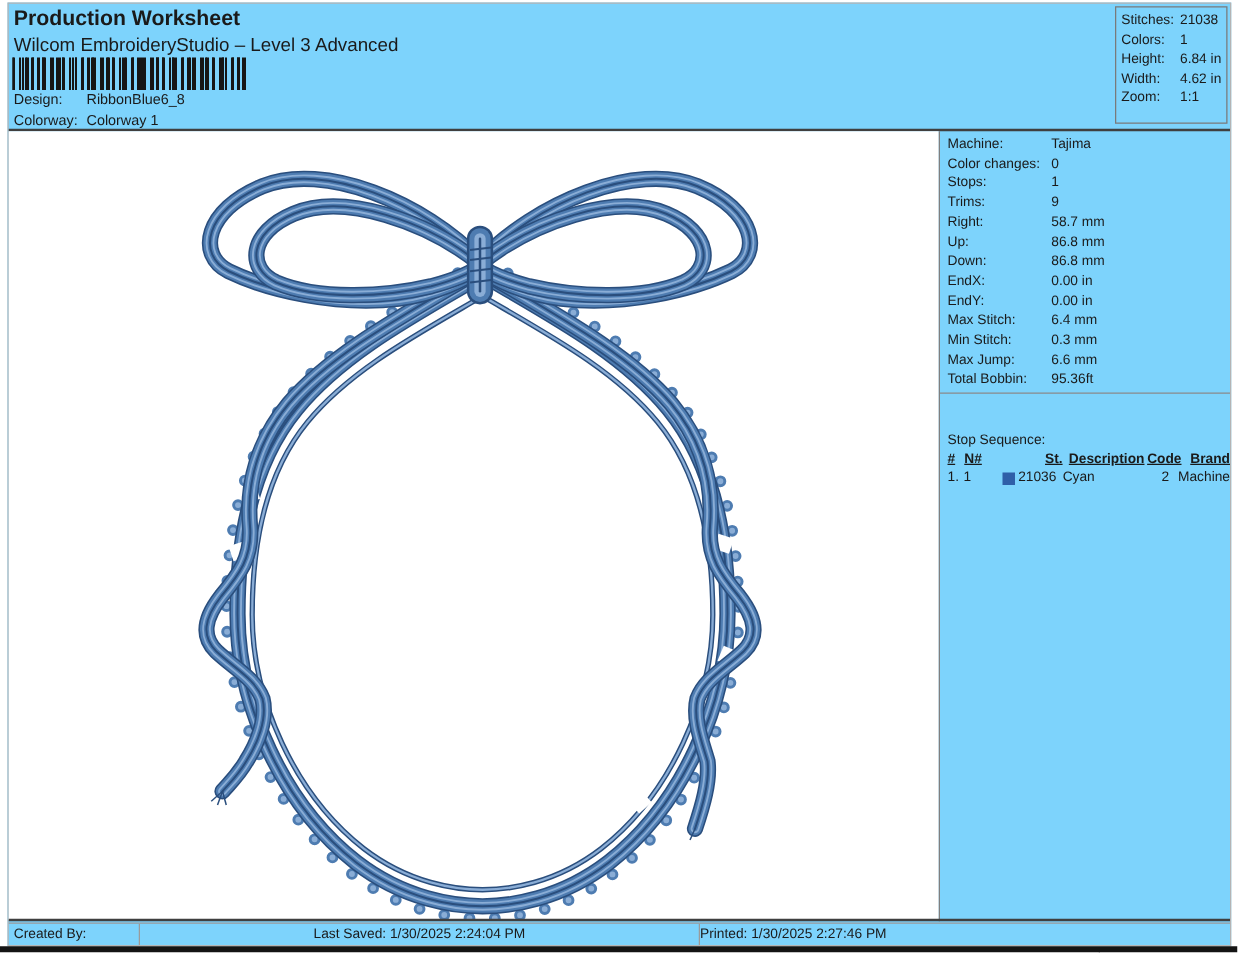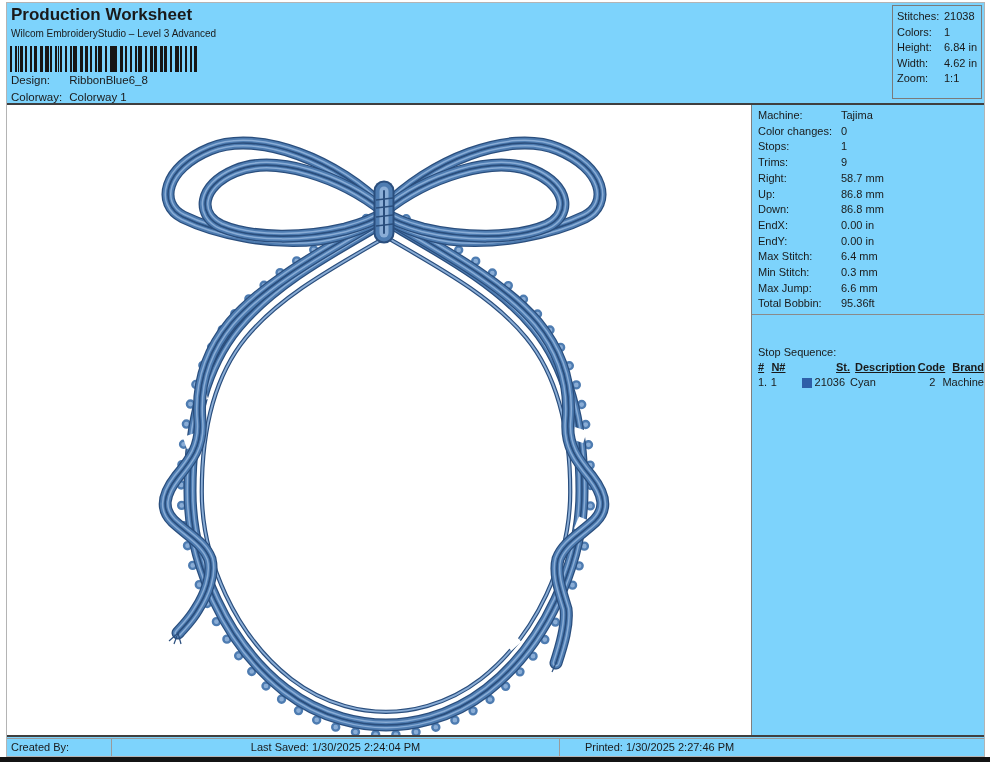--- a/index.html
+++ b/index.html
@@ -2,21 +2,21 @@
 <html><head>
 <meta charset="utf-8">
 <style>
   html,body{margin:0;padding:0;background:#ffffff;}
   body{width:990px;height:762px;position:relative;font-family:"Liberation Sans","DejaVu Sans",sans-serif;color:#1a1a1a;overflow:hidden;}
   #sheet{position:absolute;left:6px;top:2px;width:977px;height:753px;border:1px solid #b4b4b4;background:#7dd3fc;}
   #bottom-strip{position:absolute;left:0;bottom:0;width:990px;height:5px;background:#141414;}
 
   
   .hdr-title{position:absolute;left:4px;top:2px;font-size:17px;font-weight:bold;}
-  .hdr-sub{position:absolute;left:4px;top:25px;font-size:10px;}
+  .hdr-sub{position:absolute;left:4px;top:25px;font-size:15px;}
   .barcode{position:absolute;left:3px;top:43px;width:187px;height:26px;
     background:
       repeating-linear-gradient(90deg,#161616 0 2px,rgba(0,0,0,0) 2px 5px),
       repeating-linear-gradient(90deg,#161616 0 1px,rgba(0,0,0,0) 1px 8px),
       repeating-linear-gradient(90deg,rgba(0,0,0,0) 0 11px,#161616 11px 13px);
   }
   .meta-row{position:absolute;left:4px;font-size:11.5px;}
   .meta-row .lbl{display:inline-block;width:55px;}
   .hdr-rule{position:absolute;left:0;top:100px;width:100%;height:2px;background:#3f3f3f;}
 
@@ -47,21 +47,21 @@
   .col-brand{padding-left:7px;}
   .swatch{width:10px;height:10px;display:inline-block;}
 
   
   .main-bottom-line{position:absolute;left:0;right:0;bottom:19px;height:2px;background:#3f3f3f;}
   .footer{position:absolute;left:0;right:0;bottom:0;height:17px;border-top:1px solid #9a9a9a;display:flex;font-size:11px;line-height:16px;}
   .fcell{height:100%;box-sizing:border-box;}
   .fcell + .fcell{border-left:1px solid #9a9a9a;}
   .f-created{width:104px;padding-left:4px;}
   .f-saved{width:448px;text-align:center;}
-  .f-printed{width:320px;padding-left:25px;}
+  .f-printed{width:320px;}
   .f-page{flex:1;text-align:right;padding-right:3px;margin-top:20px;}
 
   
   .k1{fill:none;stroke:#2a4e7d;stroke-width:13;stroke-linecap:round;}
   .k2{fill:none;stroke:#4e7cb1;stroke-width:10.5;stroke-linecap:round;}
   .k3{fill:none;stroke:#8aadd6;stroke-width:7;stroke-linecap:round;}
   .k4{fill:none;stroke:#4e7cb1;stroke-width:4;stroke-linecap:round;}
   .k5{fill:none;stroke:#2a4e7d;stroke-width:1.6;stroke-linecap:round;}
   .dots1{fill:none;stroke:#4e7cb1;stroke-width:9;stroke-linecap:round;stroke-dasharray:0 19.5;}
   .dots2{fill:none;stroke:#8aadd6;stroke-width:4.5;stroke-linecap:round;stroke-dasharray:0 19.5;}

